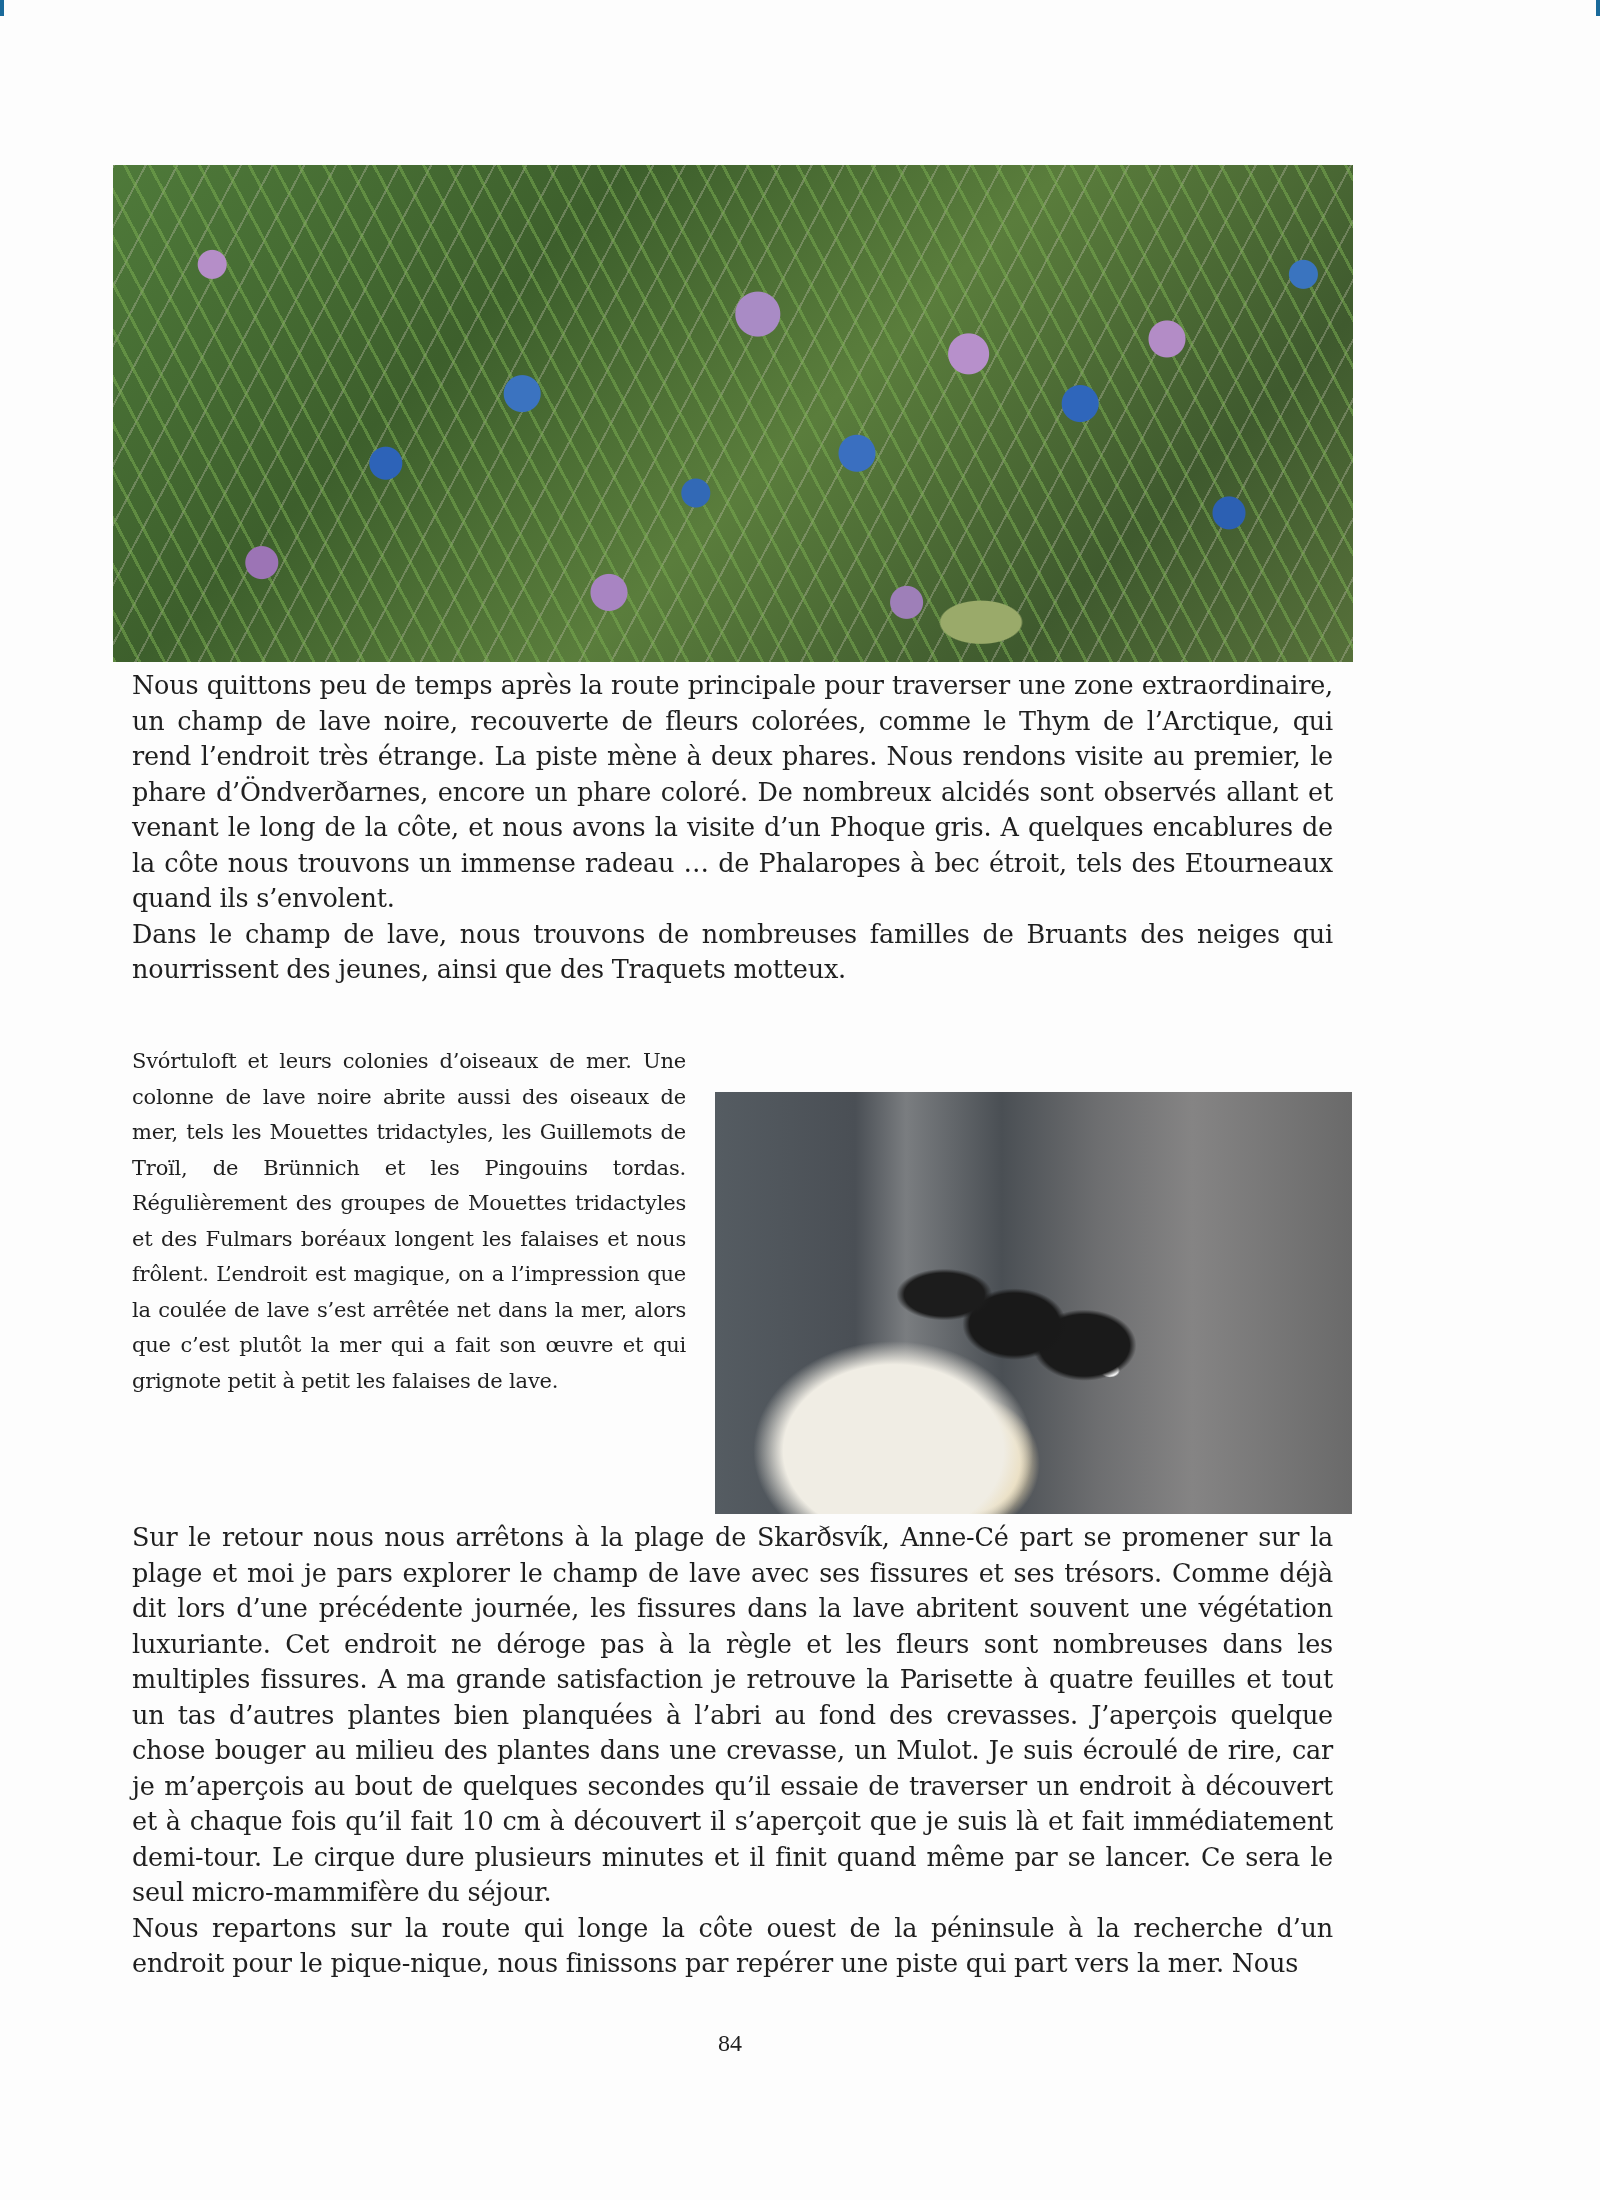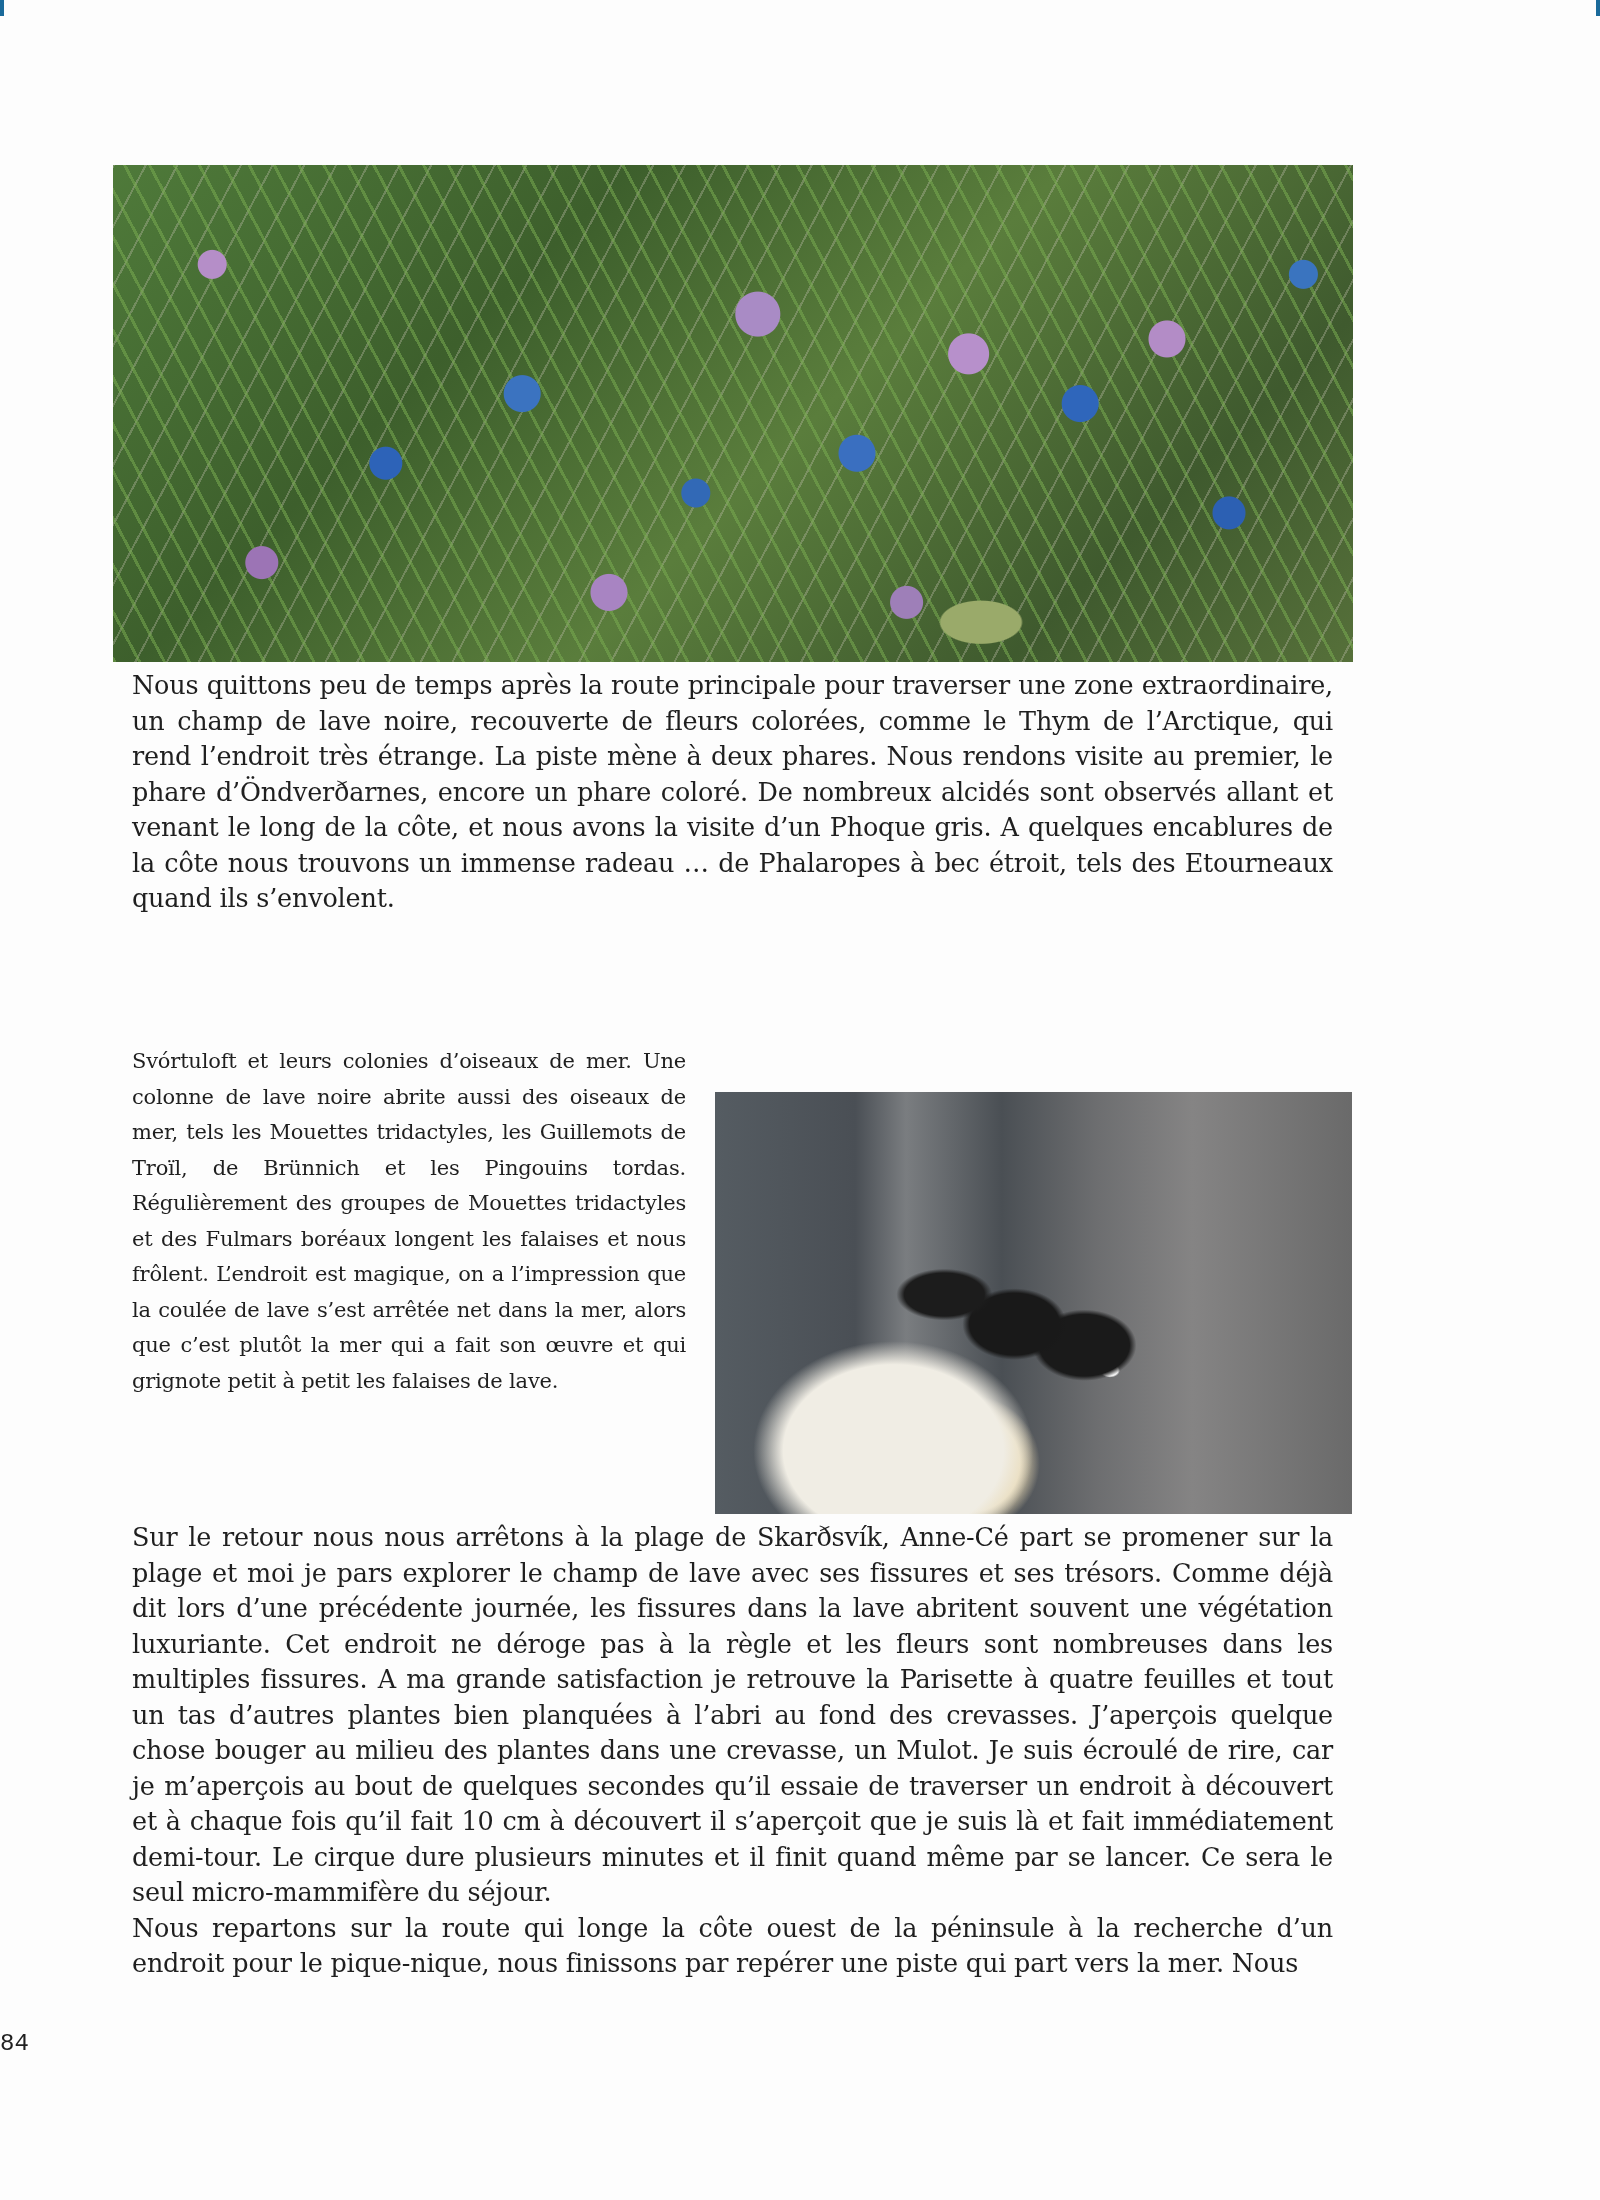--- a/index.html
+++ b/index.html
@@ -57,34 +57,35 @@
   }
   .para-block p { margin:0; }
   #block-top { top:668px; }
   #block-wrap { position:absolute; left:132px; top:1044px; width:554px;
     font-size:21px; line-height:35.5px; text-align:justify; letter-spacing:-0.2px; }
   #block-wrap p { margin:0; }
   #block-bottom { top:1520px; }
   sup { font-size:15px; line-height:0; }
 
   .page-number {
-    position:absolute; top:2030px; left:0; width:1460px; 
-    font-size:24px; font-family:Liberation Mono, monospace;
+    position:absolute; top:2030px; left:0; width:1460px; text-align:center;
+    font-size:24px; font-family:Liberation Serif, serif;
   }
 </style>
 </head>
 <body>
 
 <div class="scan-mark left"></div>
 <div class="scan-mark right"></div>
 
 <div id="photo-flowers" class="photo"></div>
 
 <div id="block-top" class="para-block">
   <p>Nous quittons peu de temps après la route principale pour traverser une zone extraordinaire, un champ de lave noire, recouverte de fleurs colorées, comme le Thym de l’Arctique, qui rend l’endroit très étrange. La piste mène à deux phares. Nous rendons visite au premier, le phare d’Öndverðarnes, encore un phare coloré. De nombreux alcidés sont observés allant et venant le long de la côte, et nous avons la visite d’un Phoque gris. A quelques encablures de la côte nous trouvons un immense radeau … de Phalaropes à bec étroit, tels des Etourneaux quand ils s’envolent.</p>
+  <p>Dans le champ de lave, nous trouvons de nombreuses familles de Bruants des neiges qui nourrissent des jeunes, ainsi que des Traquets motteux.</p>
 </div>
 
 <div id="block-wrap">
   <p>Svórtuloft et leurs colonies d’oiseaux de mer. Une colonne de lave noire abrite aussi des oiseaux de mer, tels les Mouettes tridactyles, les Guillemots de Troïl, de Brünnich et les Pingouins tordas. Régulièrement des groupes de Mouettes tridactyles et des Fulmars boréaux longent les falaises et nous frôlent. L’endroit est magique, on a l’impression que la coulée de lave s’est arrêtée net dans la mer, alors que c’est plutôt la mer qui a fait son œuvre et qui grignote petit à petit les falaises de lave.</p>
 </div>
 
 <div id="photo-birds" class="photo"></div>
 
 <div id="block-bottom" class="para-block">
   <p>Sur le retour nous nous arrêtons à la plage de Skarðsvík, Anne-Cé part se promener sur la plage et moi je pars explorer le champ de lave avec ses fissures et ses trésors. Comme déjà dit lors d’une précédente journée, les fissures dans la lave abritent souvent une végétation luxuriante. Cet endroit ne déroge pas à la règle et les fleurs sont nombreuses dans les multiples fissures. A ma grande satisfaction je retrouve la Parisette à quatre feuilles et tout un tas d’autres plantes bien planquées à l’abri au fond des crevasses. J’aperçois quelque chose bouger au milieu des plantes dans une crevasse, un Mulot. Je suis écroulé de rire, car je m’aperçois au bout de quelques secondes qu’il essaie de traverser un endroit à découvert et à chaque fois qu’il fait 10 cm à découvert il s’aperçoit que je suis là et fait immédiatement demi-tour. Le cirque dure plusieurs minutes et il finit quand même par se lancer. Ce sera le seul micro-mammifère du séjour.</p>

